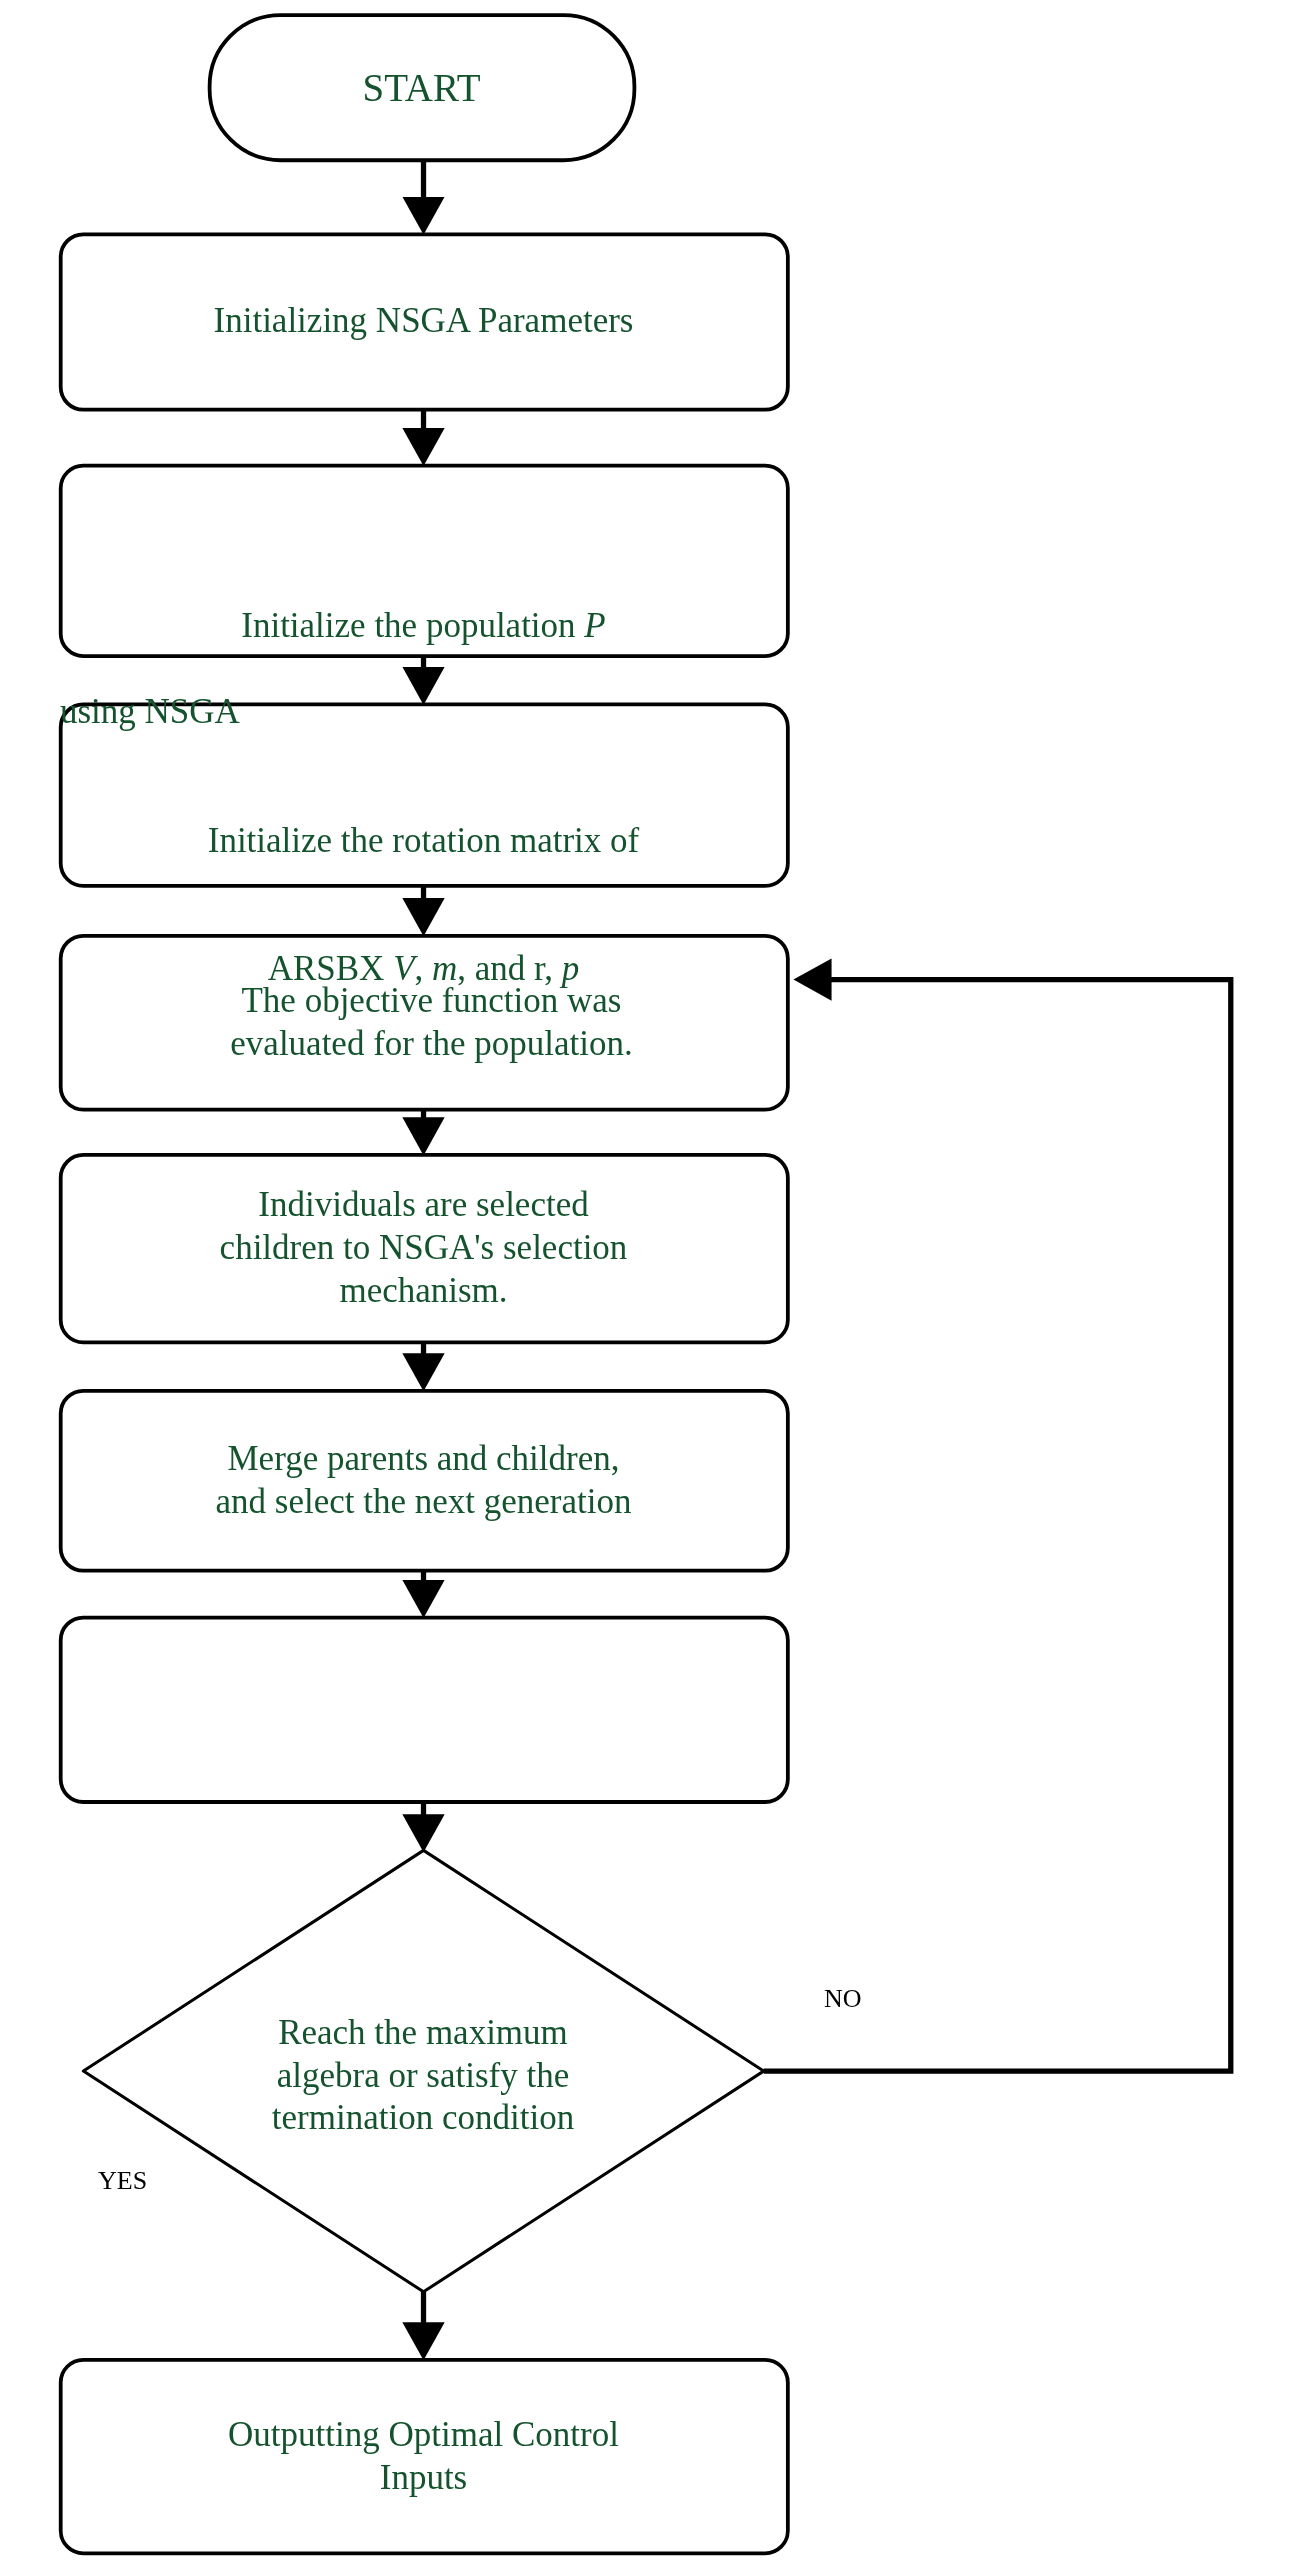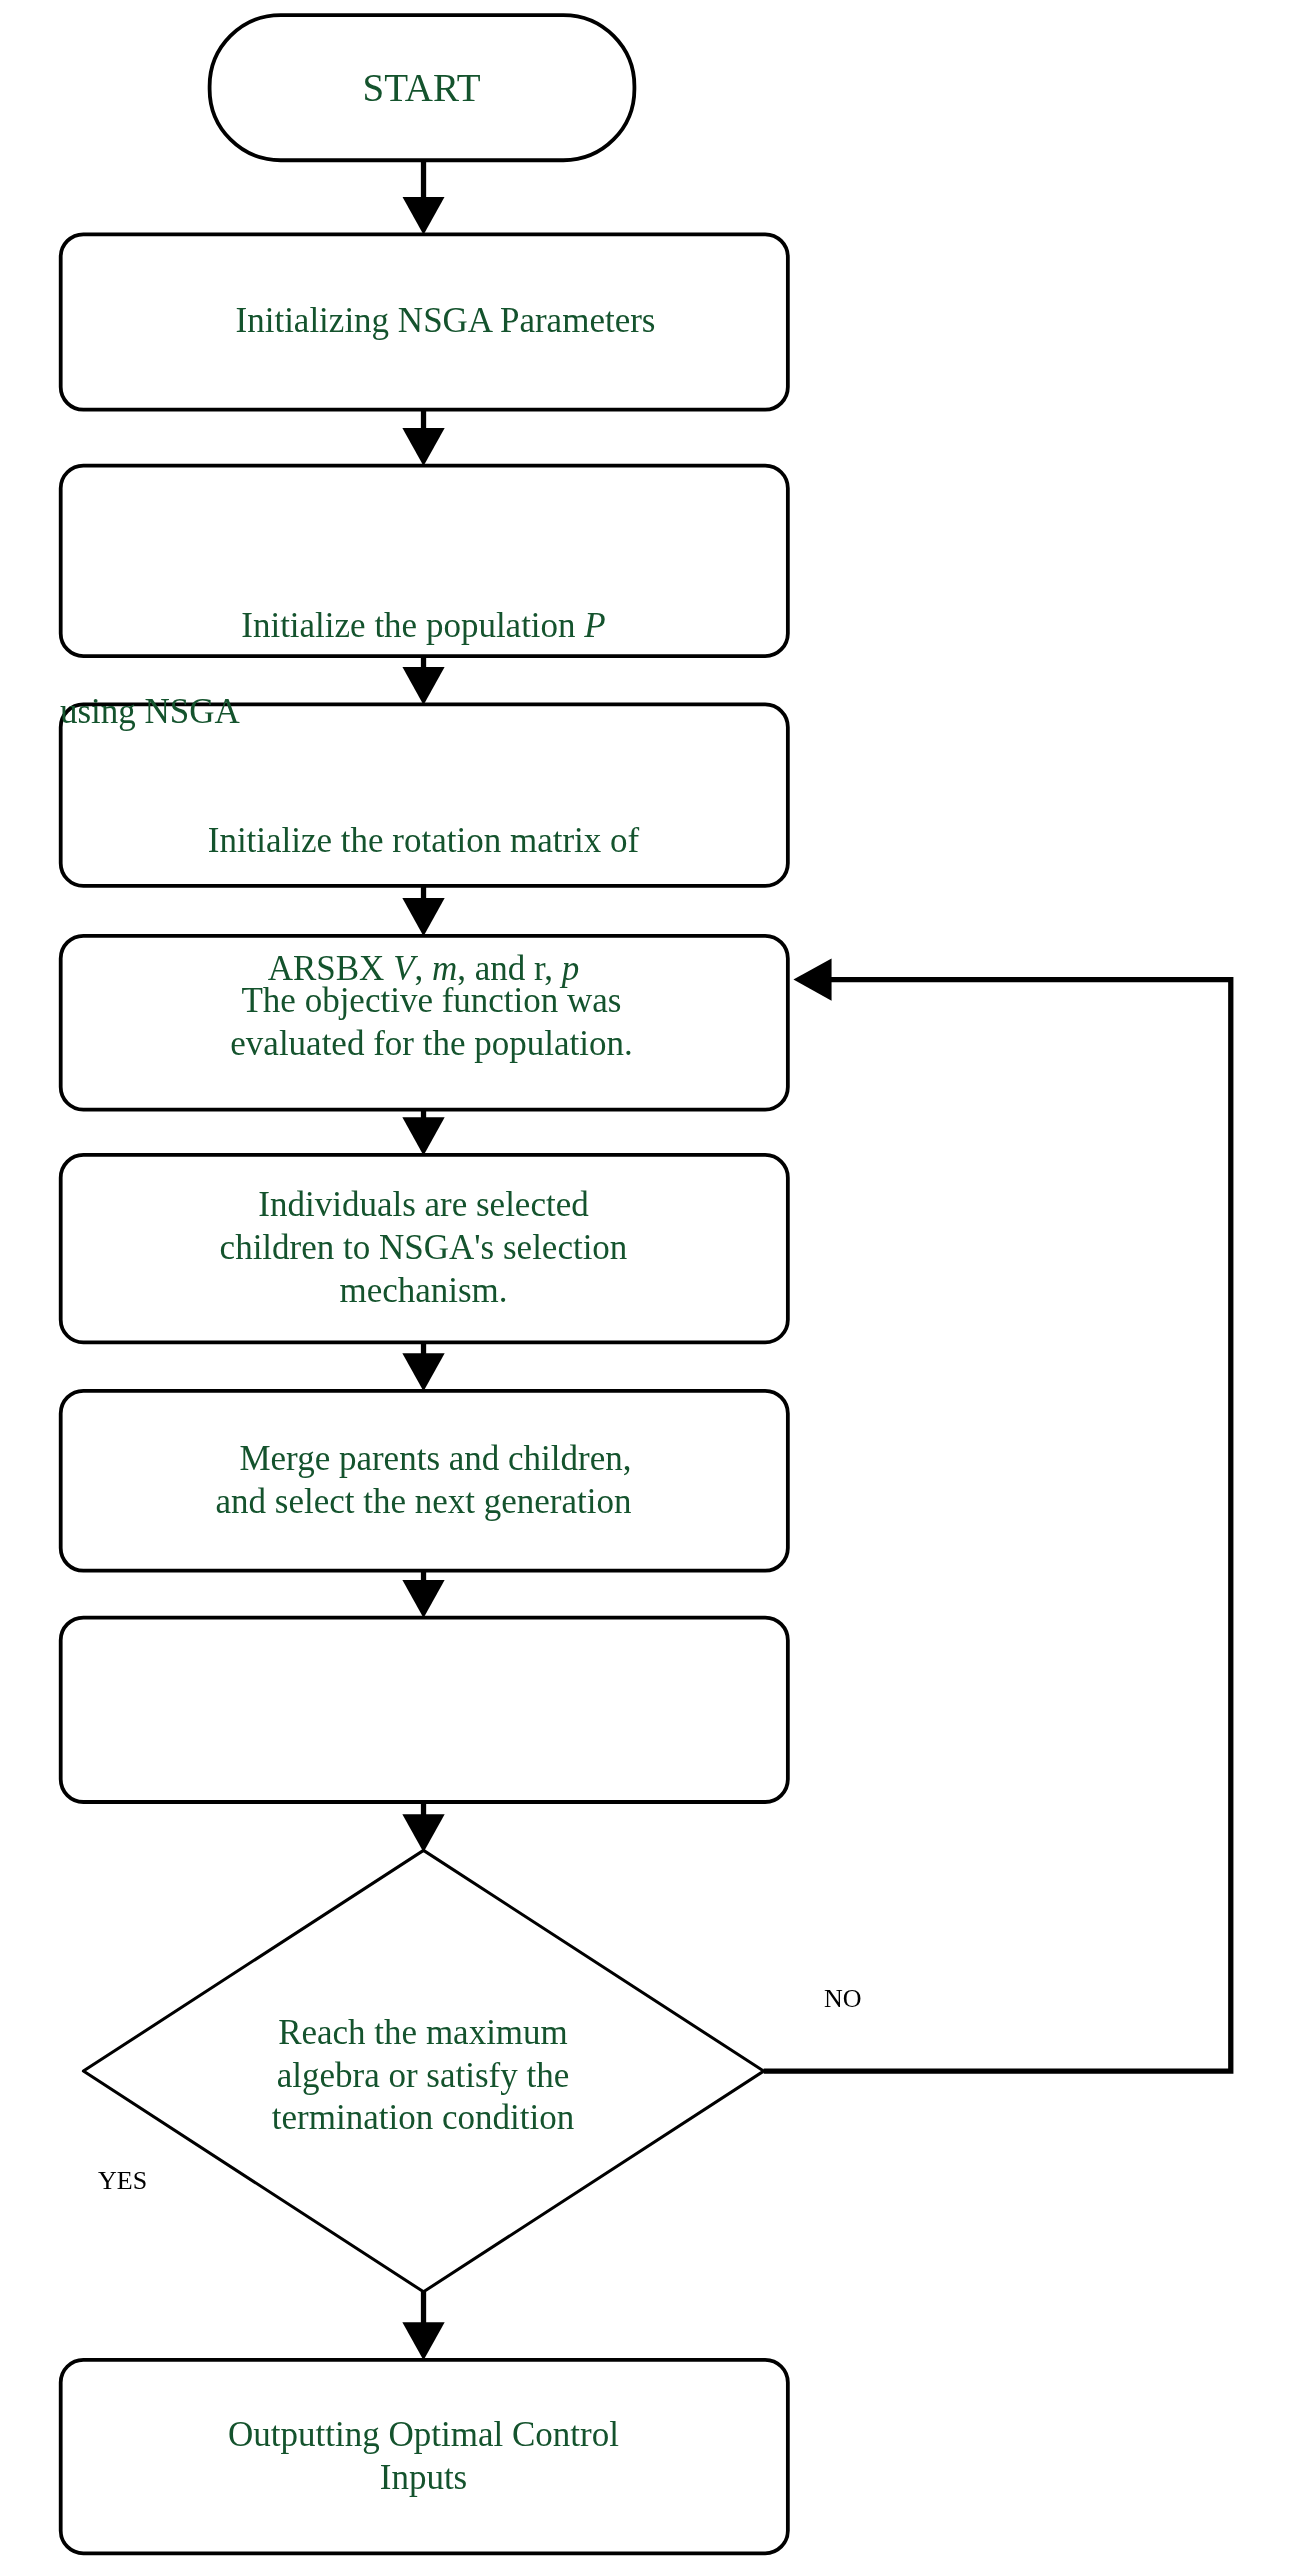--- a/index.html
+++ b/index.html
@@ -98,21 +98,21 @@
 
     <line x1="560" y1="2384" x2="560" y2="2438" stroke="#000000" stroke-width="7" marker-end="url(#arrowhead)"></line>
 
     <line x1="560" y1="3032" x2="560" y2="3110" stroke="#000000" stroke-width="7" marker-end="url(#arrowhead)"></line>
 
     <path d="M 1010 2740 L 1628 2740 L 1628 1296 L 1062 1296" fill="none" stroke="#000000" stroke-width="7" marker-end="url(#arrowhead)"></path>
   </svg>
 
   <div class="node-text" style="left:209px; top:15px; width:425px; height:145px; font-size:39px;">START</div>
 
-  <div class="node-text" style="left:60px; top:234px; width:727px; height:175px;padding-left:22px;">Initializing NSGA Parameters</div>
+  <div class="node-text" style="left:60px; top:234px; width:727px; height:175px;">Initializing NSGA Parameters</div>
 
   <div class="node-text" style="left:60px; top:466px; width:727px; height:190px; display:block; padding-top:54px; box-sizing:border-box;">
     <div style="text-align:center;">
       <span>Initialize the population </span><span class="italic">P</span>
     </div>
     <div style="text-align:left;">using NSGA</div>
   </div>
 
   <div class="node-text" style="left:60px; top:704px; width:727px; height:181px; display:block; padding-top:73px; box-sizing:border-box;">
     <div style="text-align:center;">Initialize the rotation matrix of</div>
@@ -121,21 +121,21 @@
     </div>
   </div>
 
   <div class="node-text" style="left:60px; top:936px; width:727px; height:174px;margin-left:8px;">The objective function was
 evaluated for the population.</div>
 
   <div class="node-text" style="left:60px; top:1155px; width:727px; height:187px;">Individuals are selected
 children to NSGA's selection
 mechanism.</div>
 
-  <div class="node-text" style="left:60px; top:1391px; width:727px; height:180px;text-align:right;">Merge parents and children,
+  <div class="node-text" style="left:60px; top:1391px; width:727px; height:180px;">Merge parents and children,
 and select the next generation</div>
 
 
   <div class="node-text" style="left:98px; top:1955px; width:650px; height:242px;">Reach the maximum
 algebra or satisfy the
 termination condition</div>
 
   <div class="node-text" style="left:60px; top:2360px; width:727px; height:194px;">Outputting Optimal Control
 Inputs</div>
 

